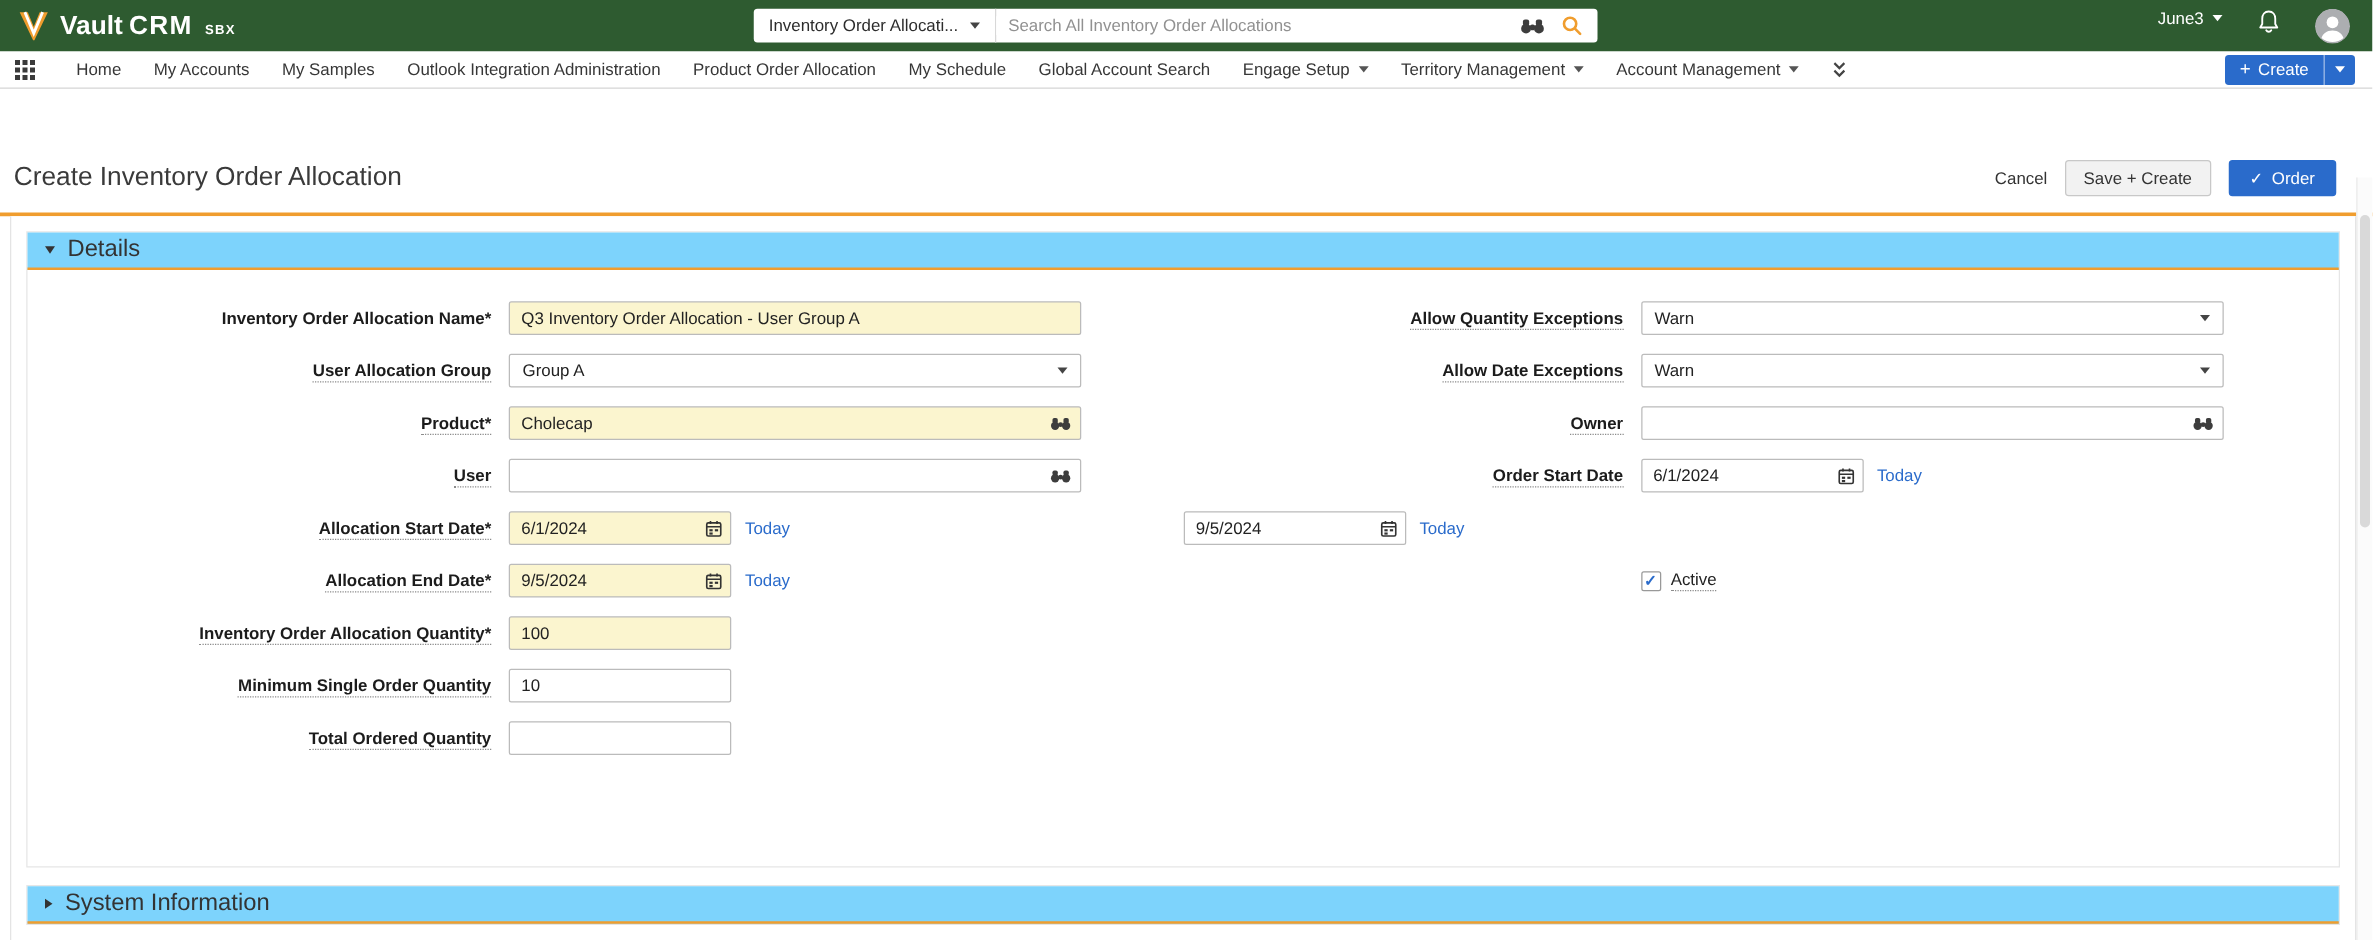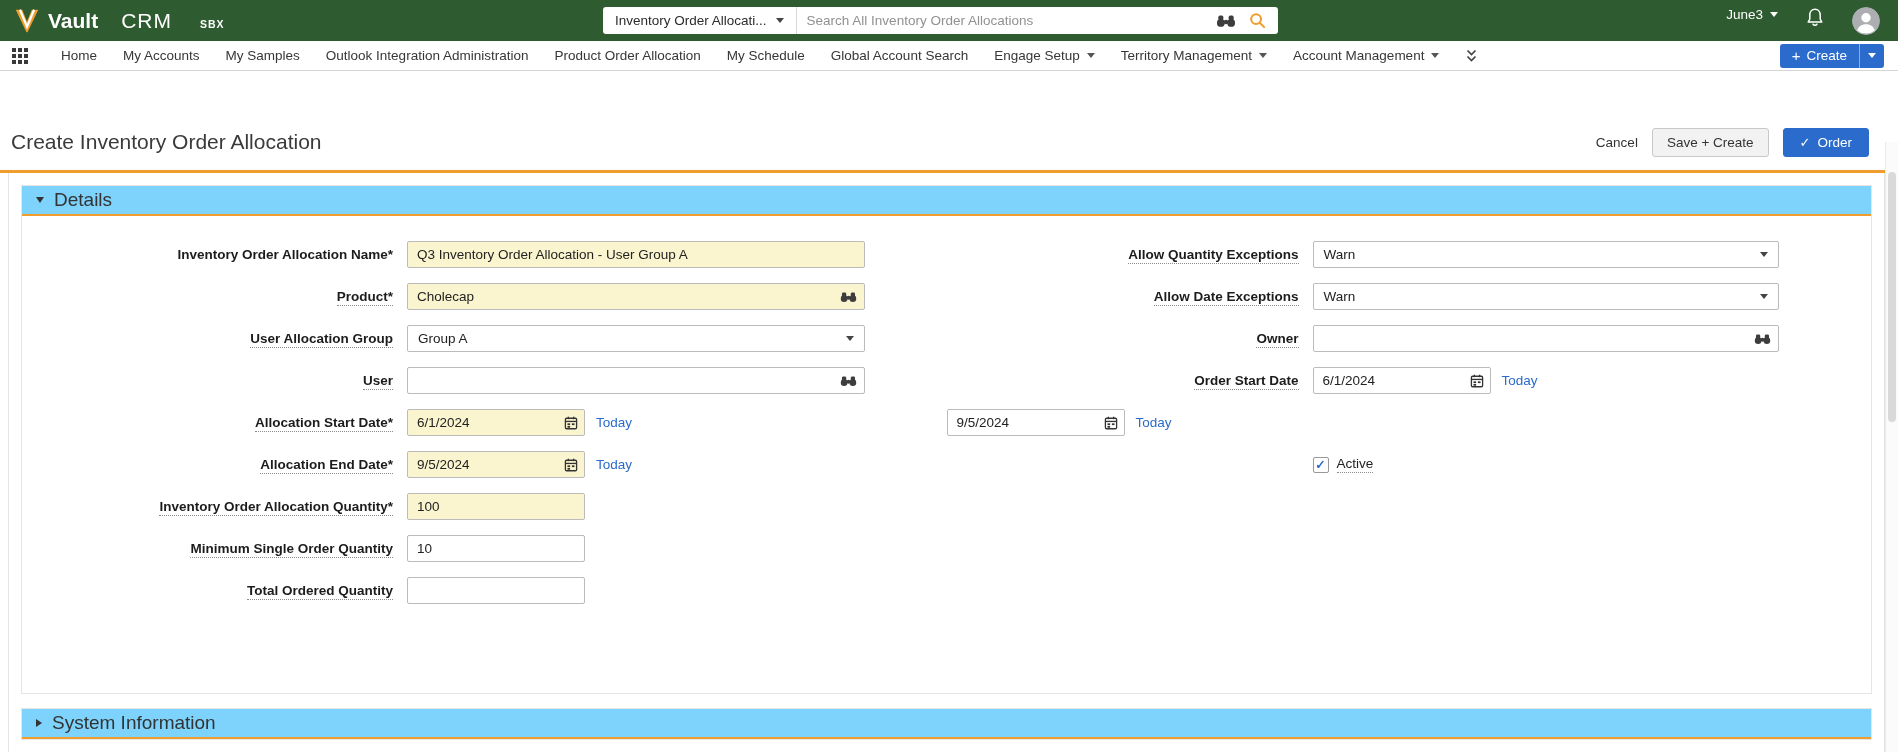--- a/index.html
+++ b/index.html
@@ -2,23 +2,23 @@
 <html><head>
 <meta charset="utf-8">
 <style>
   * { margin:0; padding:0; box-sizing:border-box; }
   html,body { width:1898px; height:752px; background:#fff; font-family:"Liberation Sans", sans-serif; overflow:hidden; position:relative; }
   a { text-decoration:none; }
 
   
   .app-header { height:41px; background:#2E5B30; display:flex; align-items:center; padding:0 18px 0 14px; position:relative; }
   .brand { display:flex; align-items:center; gap:8px; }
-  .brand-text { color:#fff; display:flex; align-items:baseline; gap:23px; }
+  .brand-text { color:#fff; display:flex; align-items:baseline; gap:5px; }
   .brand-name { font-weight:bold; font-size:21px; }
-  .brand-product { font-weight:400; font-size:21px; letter-spacing:1px; }
+  .brand-product { font-weight:700; font-size:21px; letter-spacing:1px; }
   .brand-env { font-size:10.5px; font-weight:bold; letter-spacing:1px; margin-left:5px; }
 
   .search-pill { position:absolute; left:603px; top:7px; width:675px; height:27px; background:#fff; border-radius:3px; display:flex; align-items:center; }
   .search-scope { display:flex; align-items:center; gap:9px; padding:0 12px; font-size:13.5px; color:#2c2c2c; border-right:1px solid #D8D8D8; height:100%; white-space:nowrap; cursor:pointer; }
   .caret { width:0; height:0; border-left:4px solid transparent; border-right:4px solid transparent; border-top:5px solid #444; }
   .caret.white { border-top-color:#fff; }
   .search-input { flex:1; border:none; outline:none; font-size:13.5px; padding:0 10px; color:#333; min-width:0; }
   .search-input::placeholder { color:#919191; }
   .search-icons { display:flex; align-items:center; gap:13px; padding-right:12px; }
   .icon-binocs { color:#3d3d3d; display:flex; }
@@ -235,40 +235,40 @@
 
     <div class="details-body">
 
       <div class="form-col left">
         <div class="form-row">
           <div class="flabel"><span>Inventory Order Allocation Name</span><span>*</span></div>
           <input class="input req-bg w-wide" value="Q3 Inventory Order Allocation - User Group A" style="">
         </div>
 
         <div class="form-row">
+          <div class="flabel"><span class="dotted">User Allocation Group</span></div>
+          <div class="selectbox w-wide">
+            <span>Group A</span>
+            <span class="caret"></span>
+          </div>
+        </div>
+
+        <div class="form-row">
           <div class="flabel"><span class="dotted"><span>Product</span><span>*</span></span></div>
           <div class="lookup-wrap">
             <input class="input req-bg w-wide" value="Cholecap" style="">
             <span class="lookup-icon">
               <svg width="17" height="12" viewBox="0 0 24 15" fill="currentColor">
                   <rect x="2.8" y="1" width="6" height="6" rx="2"></rect>
                   <rect x="15.2" y="1" width="6" height="6" rx="2"></rect>
                   <circle cx="5.8" cy="9.8" r="4.7"></circle>
                   <circle cx="18.2" cy="9.8" r="4.7"></circle>
                   <circle cx="12" cy="8.6" r="2.7"></circle>
                 </svg>
             </span>
-          </div>
-        </div>
-
-        <div class="form-row">
-          <div class="flabel"><span class="dotted">User Allocation Group</span></div>
-          <div class="selectbox w-wide">
-            <span>Group A</span>
-            <span class="caret"></span>
           </div>
         </div>
 
         <div class="form-row">
           <div class="flabel"><span class="dotted">User</span></div>
           <div class="lookup-wrap">
             <input class="input w-wide" value="" style="">
             <span class="lookup-icon">
               <svg width="17" height="12" viewBox="0 0 24 15" fill="currentColor">
                   <rect x="2.8" y="1" width="6" height="6" rx="2"></rect>

